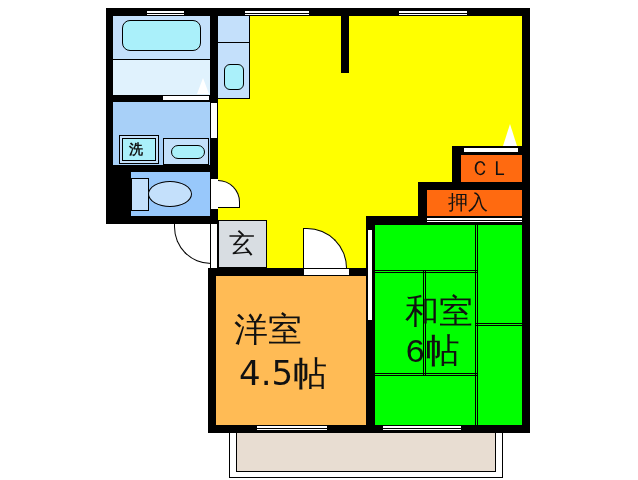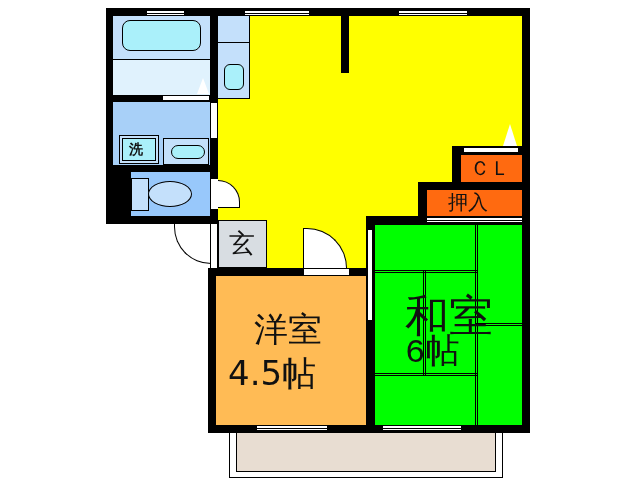--- a/index.html
+++ b/index.html
@@ -74,34 +74,34 @@
   <div class="abs label" style="left:229px;top:230px;font-size:26px;">玄</div>
 
   <div class="abs" style="left:174px;top:224px;width:37px;height:40px;border-left:1px solid #000;border-bottom:1px solid #000;border-radius:0 0 0 40px;background:#fff;"></div>
   <div class="abs" style="left:210px;top:224px;width:8px;height:44px;background:#fff;border-left:1px solid #000;border-right:1px solid #000;"></div>
 
   <div class="abs" style="left:303px;top:228px;width:44px;height:40px;background:#fff;border:1px solid #000;border-bottom:none;border-left:1px solid #000;border-radius:0 44px 0 0;"></div>
 
   <div class="abs wall" style="left:208px;top:268px;width:166px;height:165px;"></div>
   <div class="abs" style="left:303px;top:268px;width:47px;height:8px;background:#fff;border:1px solid #000;"></div>
   <div class="abs" style="left:216px;top:276px;width:150px;height:149px;background:#ffbb55;"></div>
-  <div class="abs label" style="left:234px;top:312px;font-size:34px;margin-left:20px;">洋室</div>
-  <div class="abs label" style="left:228px;top:356px;font-size:34px;">4.5帖</div>
+  <div class="abs label" style="left:234px;top:312px;font-size:34px;">洋室</div>
+  <div class="abs label" style="left:239px;top:356px;font-size:34px;">4.5帖</div>
   <div class="abs win" style="left:257px;top:425px;width:70px;height:6px;"></div>
 
   <div class="abs wall" style="left:366px;top:216px;width:164px;height:217px;"></div>
   <div class="abs" style="left:374px;top:224px;width:148px;height:201px;background:#00ff00;">
     <div class="tatami" style="left:0;top:0;width:102px;height:47px;"></div>
     <div class="tatami" style="left:101px;top:0;width:47px;height:100px;"></div>
     <div class="tatami" style="left:0;top:46px;width:50px;height:104px;"></div>
     <div class="tatami" style="left:49px;top:46px;width:53px;height:104px;"></div>
     <div class="tatami" style="left:101px;top:99px;width:47px;height:102px;"></div>
     <div class="tatami" style="left:0;top:149px;width:102px;height:52px;"></div>
   </div>
-  <div class="abs label" style="left:405px;top:294px;font-size:44px;">和室</div>
+  <div class="abs label" style="left:405px;top:294px;font-size:34px;">和室</div>
   <div class="abs label" style="left:405px;top:336px;font-size:34px;font-family:Liberation Mono, monospace;">6帖</div>
   <div class="abs" style="left:367px;top:229px;width:6px;height:92px;background:#fff;border:1px solid #000;"></div>
   <div class="abs win" style="left:383px;top:425px;width:78px;height:6px;"></div>
   <div class="abs win" style="left:427px;top:217px;width:95px;height:6px;"></div>
 
   <div class="abs win" style="left:147px;top:10px;width:37px;height:6px;"></div>
   <div class="abs win" style="left:245px;top:10px;width:64px;height:6px;"></div>
   <div class="abs win" style="left:399px;top:10px;width:68px;height:6px;"></div>
 
 </div>

